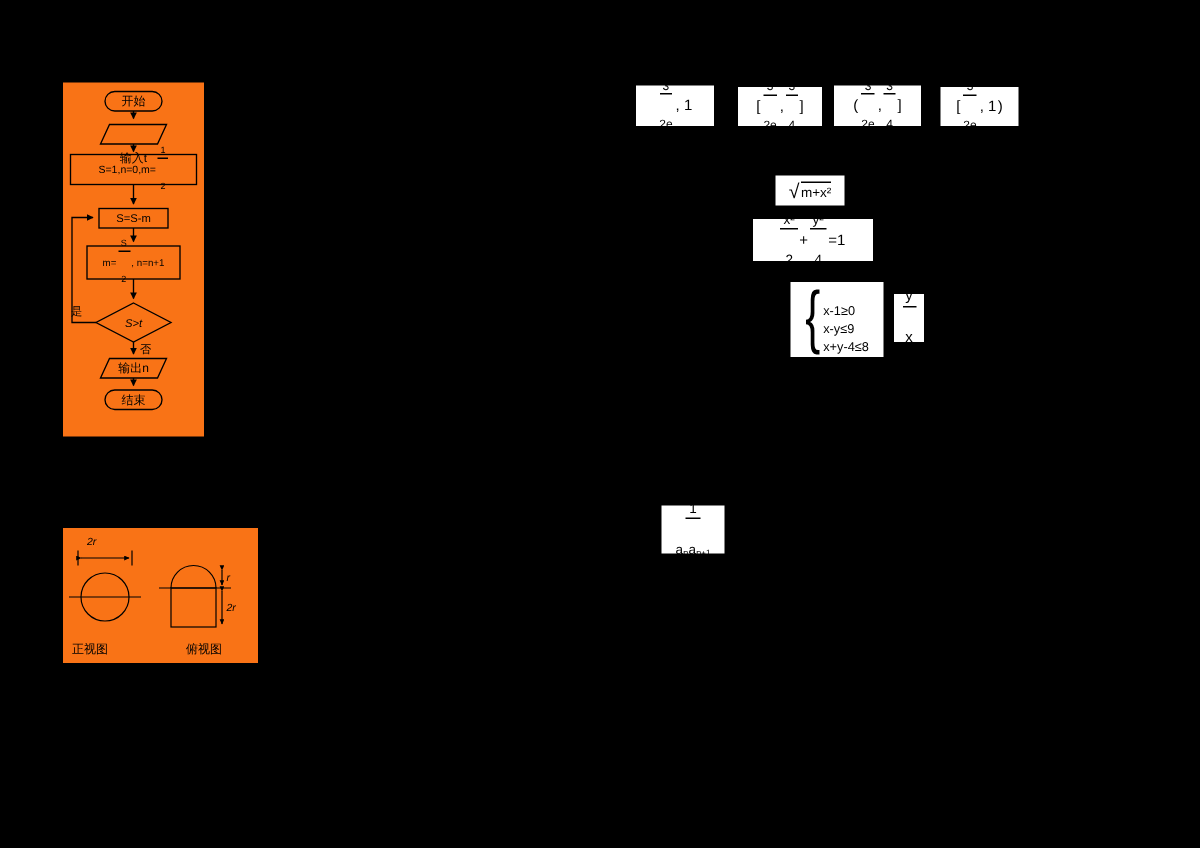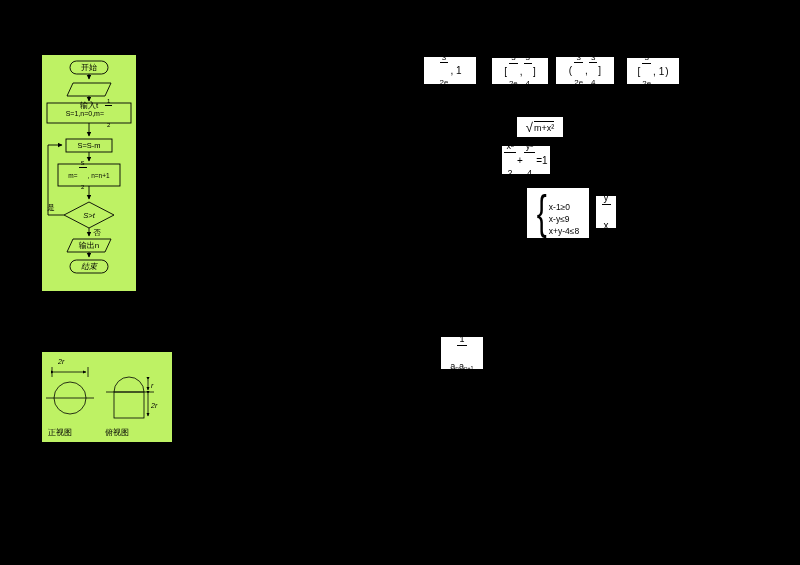--- a/index.html
+++ b/index.html
@@ -6,21 +6,21 @@
   html,body { width:800px; height:565px; }
   body {
     position:relative;
     background:#000000;
     font-family:"Liberation Sans", sans-serif;
     color:#000000;
     overflow:hidden;
   }
   .canvas { position:absolute; inset:0; }
 
-  .panel { position:absolute; background:#bef264; }
+  .panel { position:absolute; background:#f97316; }
 
   
   .patch {
     position:absolute;
     background:#ffffff;
     color:#000000;
     display:flex;
     align-items:center;
     justify-content:center;
     white-space:nowrap;
@@ -144,21 +144,21 @@
     </div>
 
     <div class="fc-label" style="left:48px;width:14px;top:173px;height:10px;font-size:7.5px;">
       <span>否</span>
     </div>
 
     <div class="fc-label fc8" style="top:184px;height:13px;text-align:center;">
       <span>输出n</span>
     </div>
 
-    <div class="fc-label fc8" style="top:205px;height:13px;font-style:italic;">
+    <div class="fc-label fc8" style="top:205px;height:13px;">
       <span>结束</span>
     </div>
   </div>
 
   <div class="patch" style="left:424px;top:57px;width:52px;height:27px;">
     <span class="tk"></span>
     <span class="frac f8">
       <span class="num">3</span>
       <span class="den">2e</span>
     </span>
@@ -202,21 +202,21 @@
     </span>
     <span class="tk">, 1</span>
     <span class="tk">)</span>
   </div>
 
   <div class="patch" style="left:517px;top:117px;width:46px;height:20px;">
     <span class="radical">√</span>
     <span class="radicand">m+x²</span>
   </div>
 
-  <div class="patch" style="left:502px;top:146px;width:48px;height:28px;">
+  <div class="patch" style="left:502px;top:146px;width:80px;height:28px;">
     <span class="frac f9">
       <span class="num">x²</span>
       <span class="den">2</span>
     </span>
     <span class="tk">+</span>
     <span class="frac f9">
       <span class="num">y²</span>
       <span class="den">4</span>
     </span>
     <span class="tk">=1</span>
@@ -274,18 +274,18 @@
     </div>
     <div class="vp-label dim" style="left:109px;top:28px;width:14px;height:10px;">
       <span>r</span>
     </div>
     <div class="vp-label dim" style="left:109px;top:48px;width:18px;height:10px;">
       <span>2r</span>
     </div>
     <div class="vp-label" style="left:6px;top:74px;width:44px;height:12px;">
       <span>正视图</span>
     </div>
-    <div class="vp-label" style="left:63px;top:74px;width:44px;height:12px;">
+    <div class="vp-label" style="left:82px;top:74px;width:44px;height:12px;">
       <span>俯视图</span>
     </div>
   </div>
 
 </div>
 
 </body></html>

